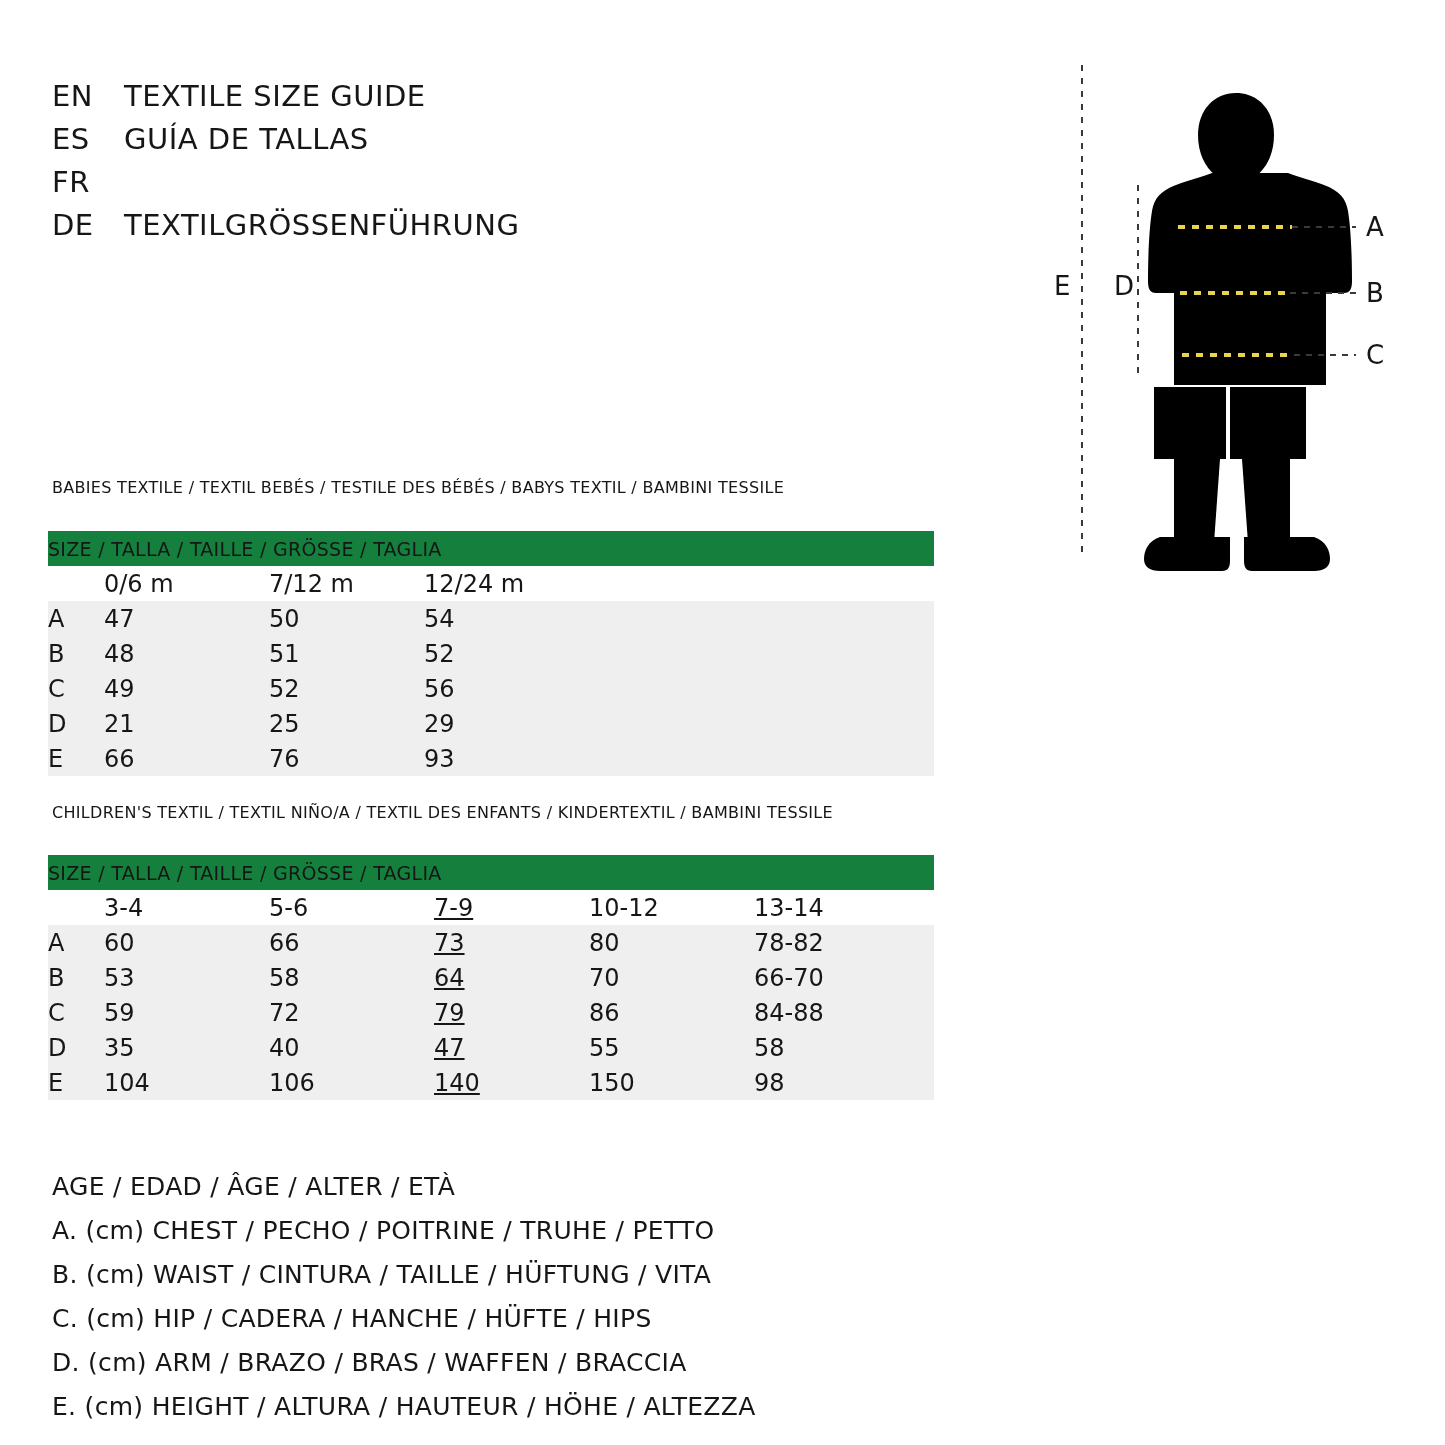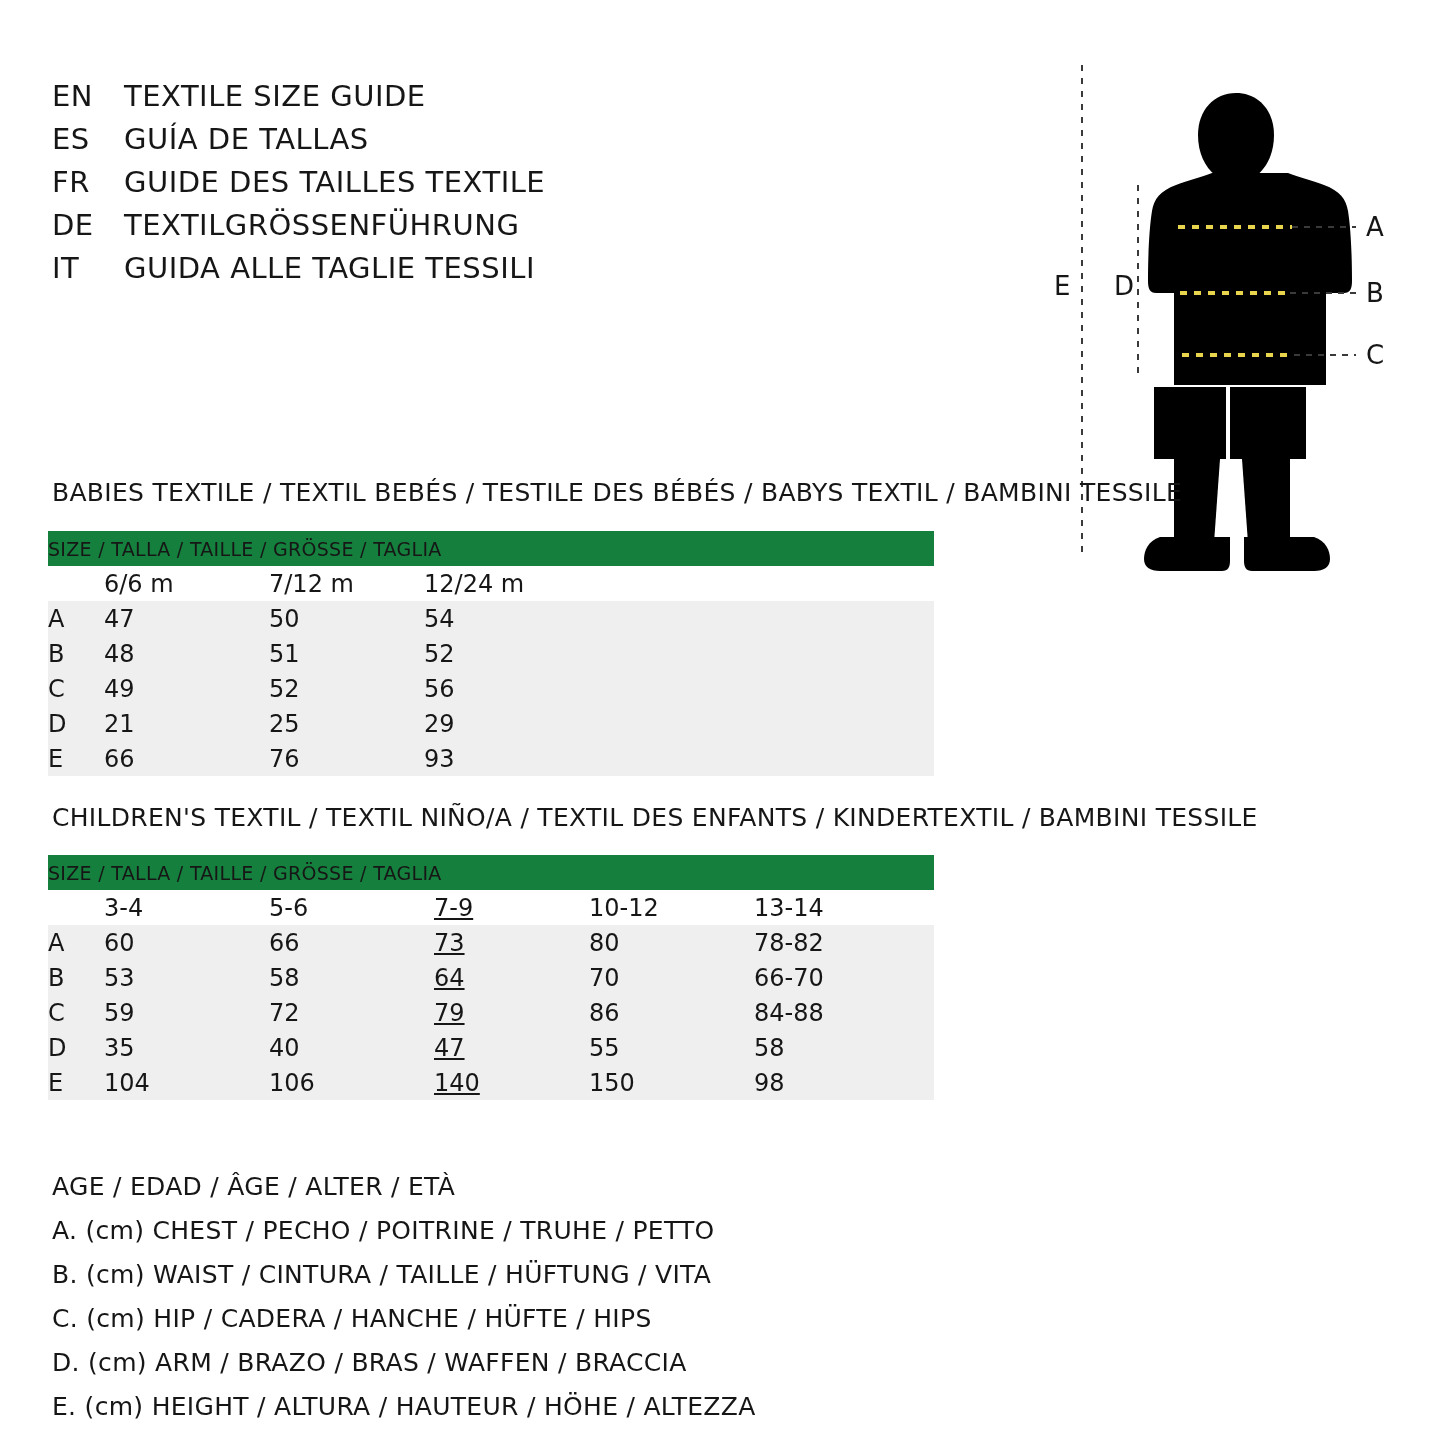--- a/index.html
+++ b/index.html
@@ -48,21 +48,21 @@
     height: 520px;
   }
   .figure-area svg {
     display: block;
   }
 
   
   .section-title {
     position: absolute;
     left: 52px;
-    font-size: 25px;
+    font-size: 16px;
     letter-spacing: 0.3px;
     color: #161616;
     white-space: nowrap;
   }
   #babies-title { top: 478px; }
   #children-title { top: 803px; }
 
   
   table.size-table {
     position: absolute;
@@ -147,29 +147,24 @@
   <div class="lang-row">
     <span class="lang-code">EN</span>
     <span class="lang-text">TEXTILE SIZE GUIDE</span>
   </div>
   <div class="lang-row">
     <span class="lang-code">ES</span>
     <span class="lang-text">GUÍA DE TALLAS</span>
   </div>
   <div class="lang-row">
     <span class="lang-code">FR</span>
-    <span class="lang-text">GUIDE DES TAILLES TEXTILE</span>
   </div>
   <div class="lang-row">
     <span class="lang-code">DE</span>
     <span class="lang-text">TEXTILGRÖSSENFÜHRUNG</span>
-  </div>
-  <div class="lang-row">
-    <span class="lang-code">IT</span>
-    <span class="lang-text">GUIDA ALLE TAGLIE TESSILI</span>
   </div>
 </div>
 
 <div class="figure-area">
   <svg width="380" height="520" viewBox="0 0 380 520" xmlns="http://www.w3.org/2000/svg">
 
     <g fill="#000000">
 
       <path d="M196 38 c-22 0 -38 17 -38 42 c0 18 7 32 17 40 l42 0 c10 -8 17 -22 17 -40 c0 -25 -16 -42 -38 -42 z"></path>
 
@@ -221,21 +216,21 @@
 
 <div class="section-title" id="babies-title">BABIES TEXTILE / TEXTIL BEBÉS / TESTILE DES BÉBÉS / BABYS TEXTIL / BAMBINI TESSILE</div>
 
 <table class="size-table" id="babies-table">
   <tbody>
     <tr class="hdr-row">
       <td colspan="4">SIZE / TALLA / TAILLE / GRÖSSE / TAGLIA</td>
     </tr>
     <tr class="col-row">
       <td class="lbl"></td>
-      <td class="c1 colhdr">6/6 m</td>
+      <td class="c1 colhdr">0/6 m</td>
       <td class="c2 colhdr">7/12 m</td>
       <td class="c3 colhdr">12/24 m</td>
     </tr>
     <tr class="data-row">
       <td class="lbl">A</td>
       <td class="c1 val">47</td>
       <td class="c2 val">50</td>
       <td class="c3 val">54</td>
     </tr>
     <tr class="data-row alt">

